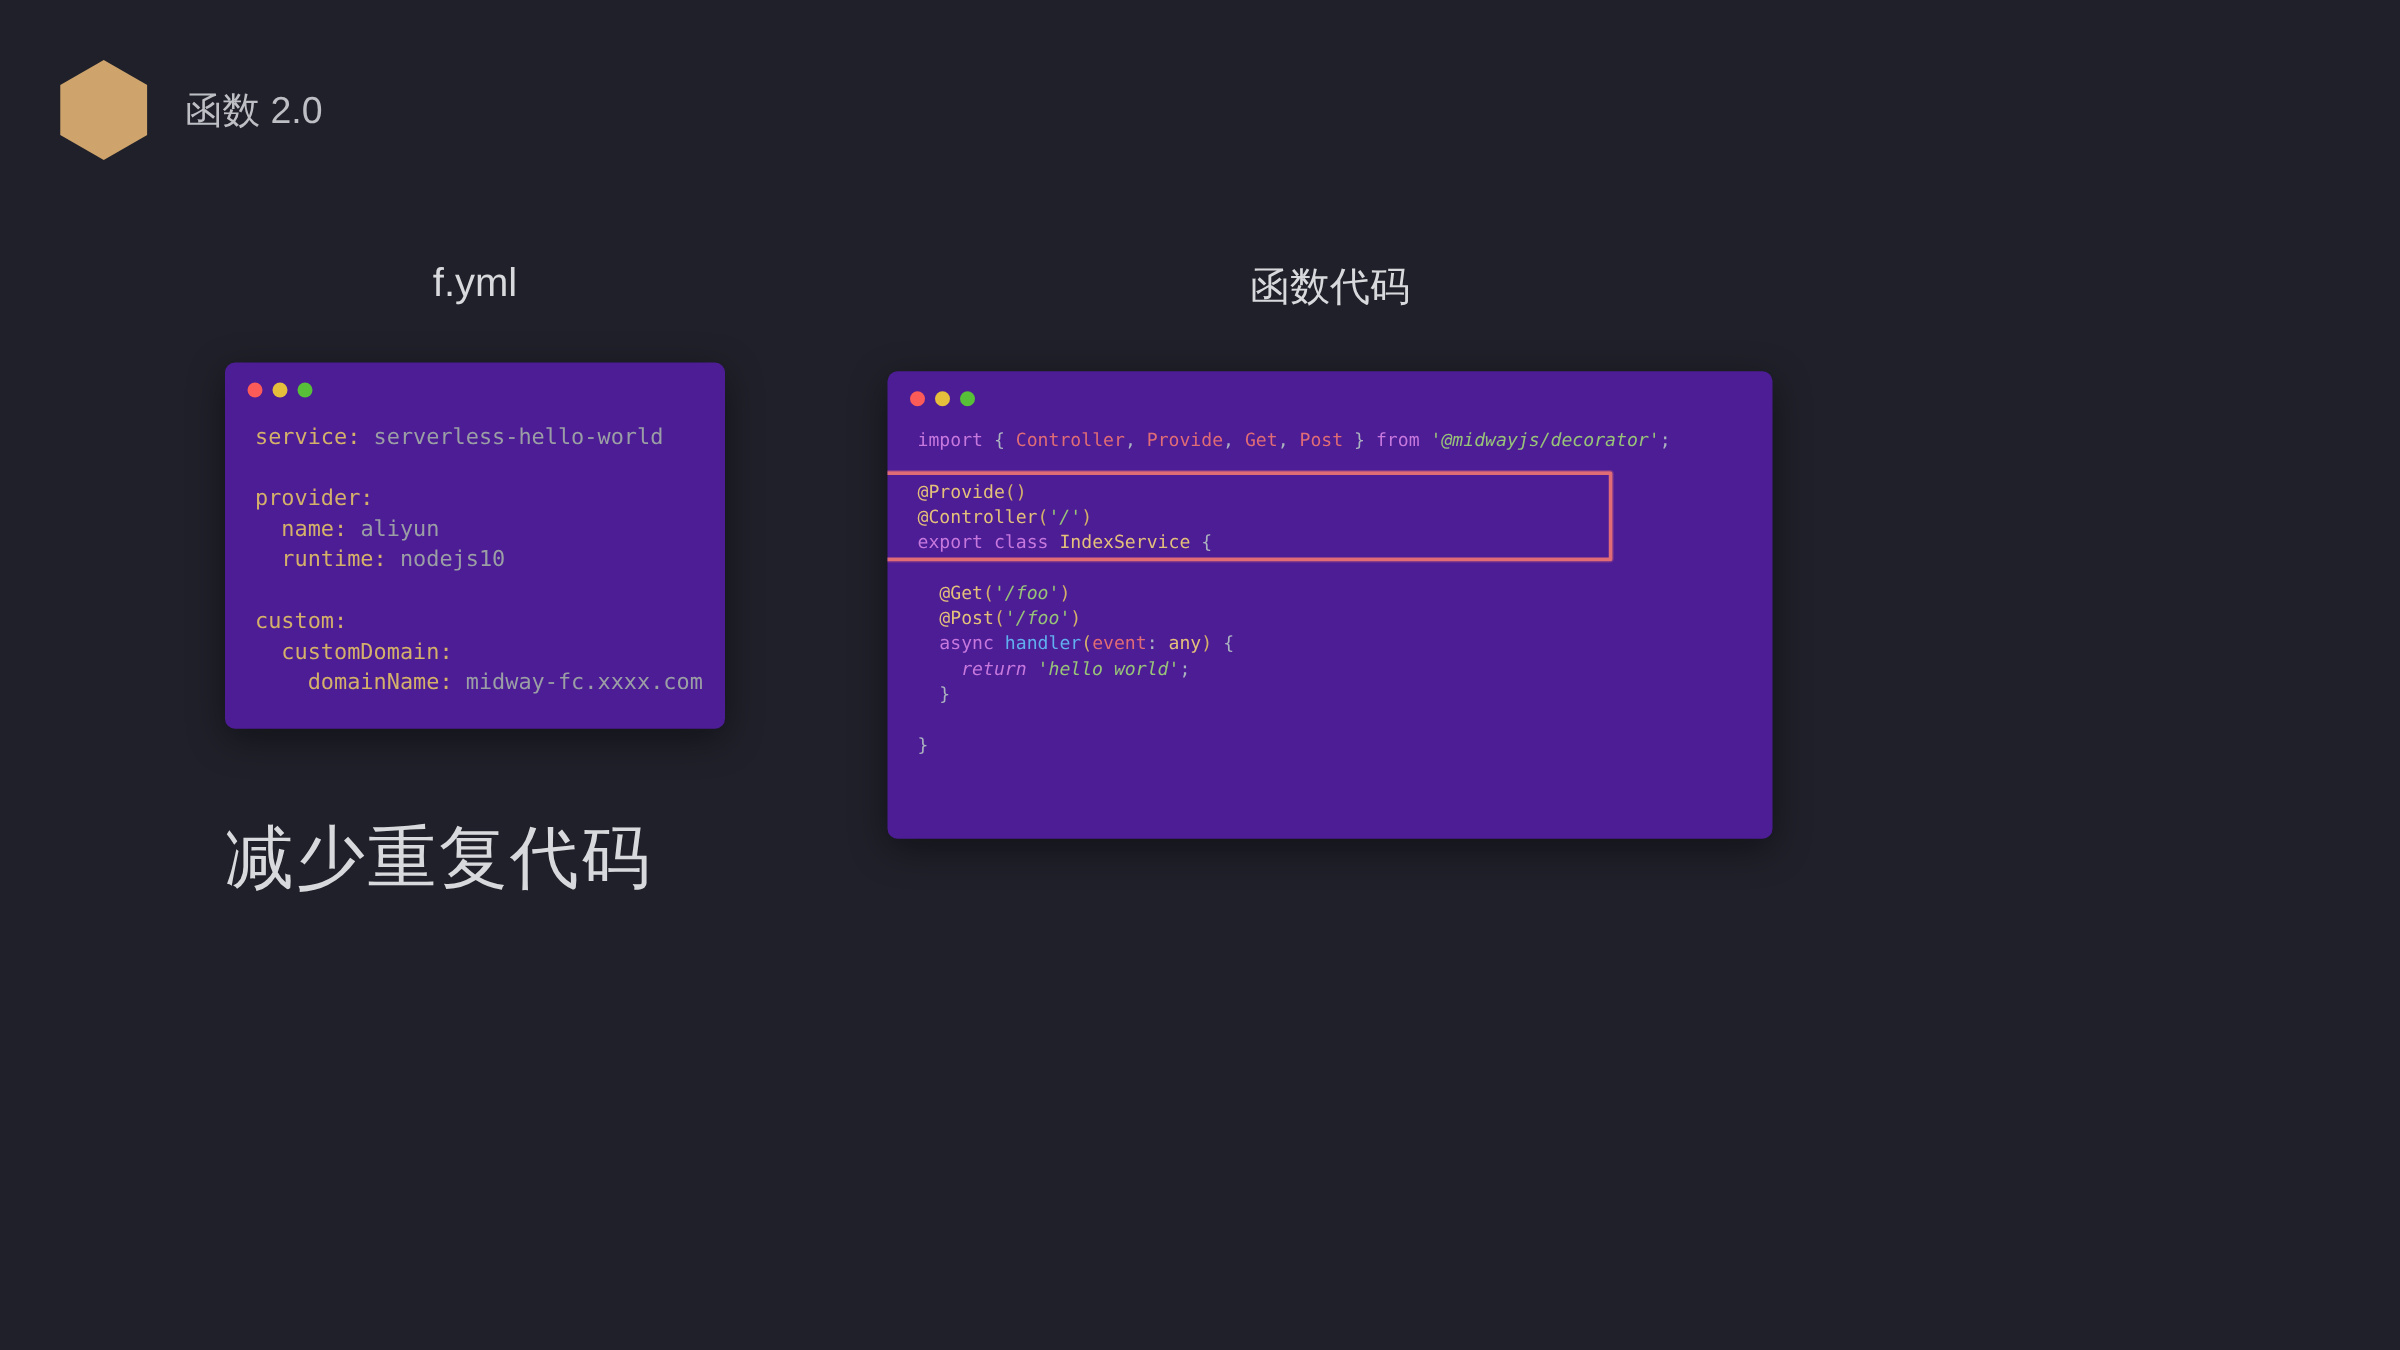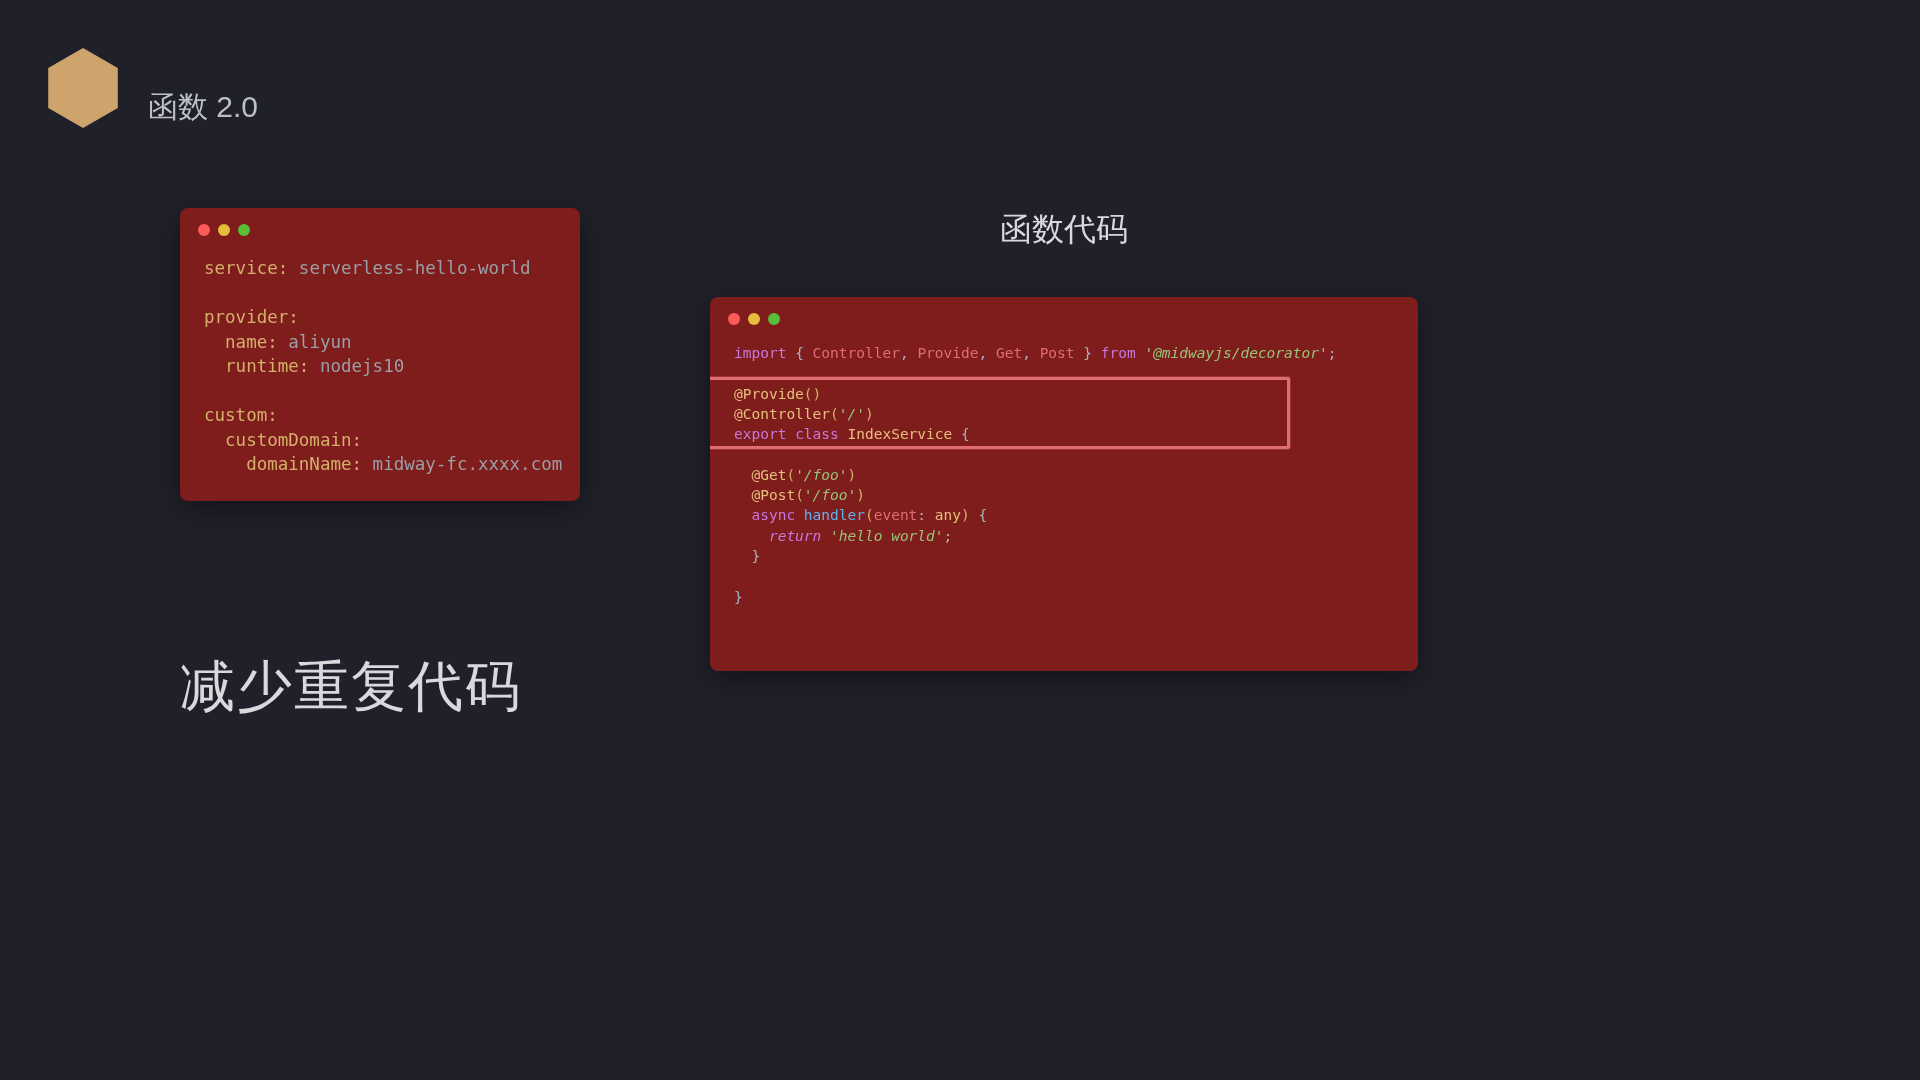--- a/index.html
+++ b/index.html
@@ -13,21 +13,21 @@
       height: 819px;
       background-color: #1f2029;
       font-family: -apple-system, BlinkMacSystemFont, "Segoe UI", "PingFang SC", "Microsoft YaHei", sans-serif;
       color: #e0e0e0;
       position: relative;
       overflow: hidden;
     }
     
     .header {
       display: flex;
-      align-items: flex-end;
+      align-items: center;
       padding: 48px 48px 0 48px;
       gap: 30px;
     }
     
     .hexagon {
       width: 70px;
       height: 80px;
       position: relative;
     }
     
@@ -60,21 +60,21 @@
     
     .column-title {
       font-size: 32px;
       color: #d8d9dc;
       text-align: center;
       margin-bottom: 45px;
       font-weight: 400;
     }
     
     .code-window {
-      background-color: #7f1d1d;
+      background-color: #4c1d95;
       border-radius: 8px;
       box-shadow: 0 8px 30px rgba(0,0,0,0.4);
       overflow: hidden;
     }
     
     .window-bar {
       display: flex;
       gap: 8px;
       padding: 16px 18px 0 18px;
     }
@@ -152,20 +152,21 @@
     <svg viewBox="0 0 100 115">
       <polygon points="50,0 100,28.75 100,86.25 50,115 0,86.25 0,28.75" fill="#cea46c"></polygon>
     </svg>
   </div>
   <div class="title">函数 2.0</div>
 </div>
 
 <div class="content">
 
   <div class="column-left">
+    <div class="column-title">f.yml</div>
     <div class="code-window">
       <div class="window-bar">
         <div class="window-dot dot-red"></div>
         <div class="window-dot dot-yellow"></div>
         <div class="window-dot dot-green"></div>
       </div>
       <div class="code-content"><span class="yaml-key">service</span><span class="yaml-key">:</span> <span class="yaml-value">serverless-hello-world</span>
 
 <span class="yaml-key">provider</span><span class="yaml-key">:</span>
   <span class="yaml-key">name</span><span class="yaml-key">:</span> <span class="yaml-value">aliyun</span>

